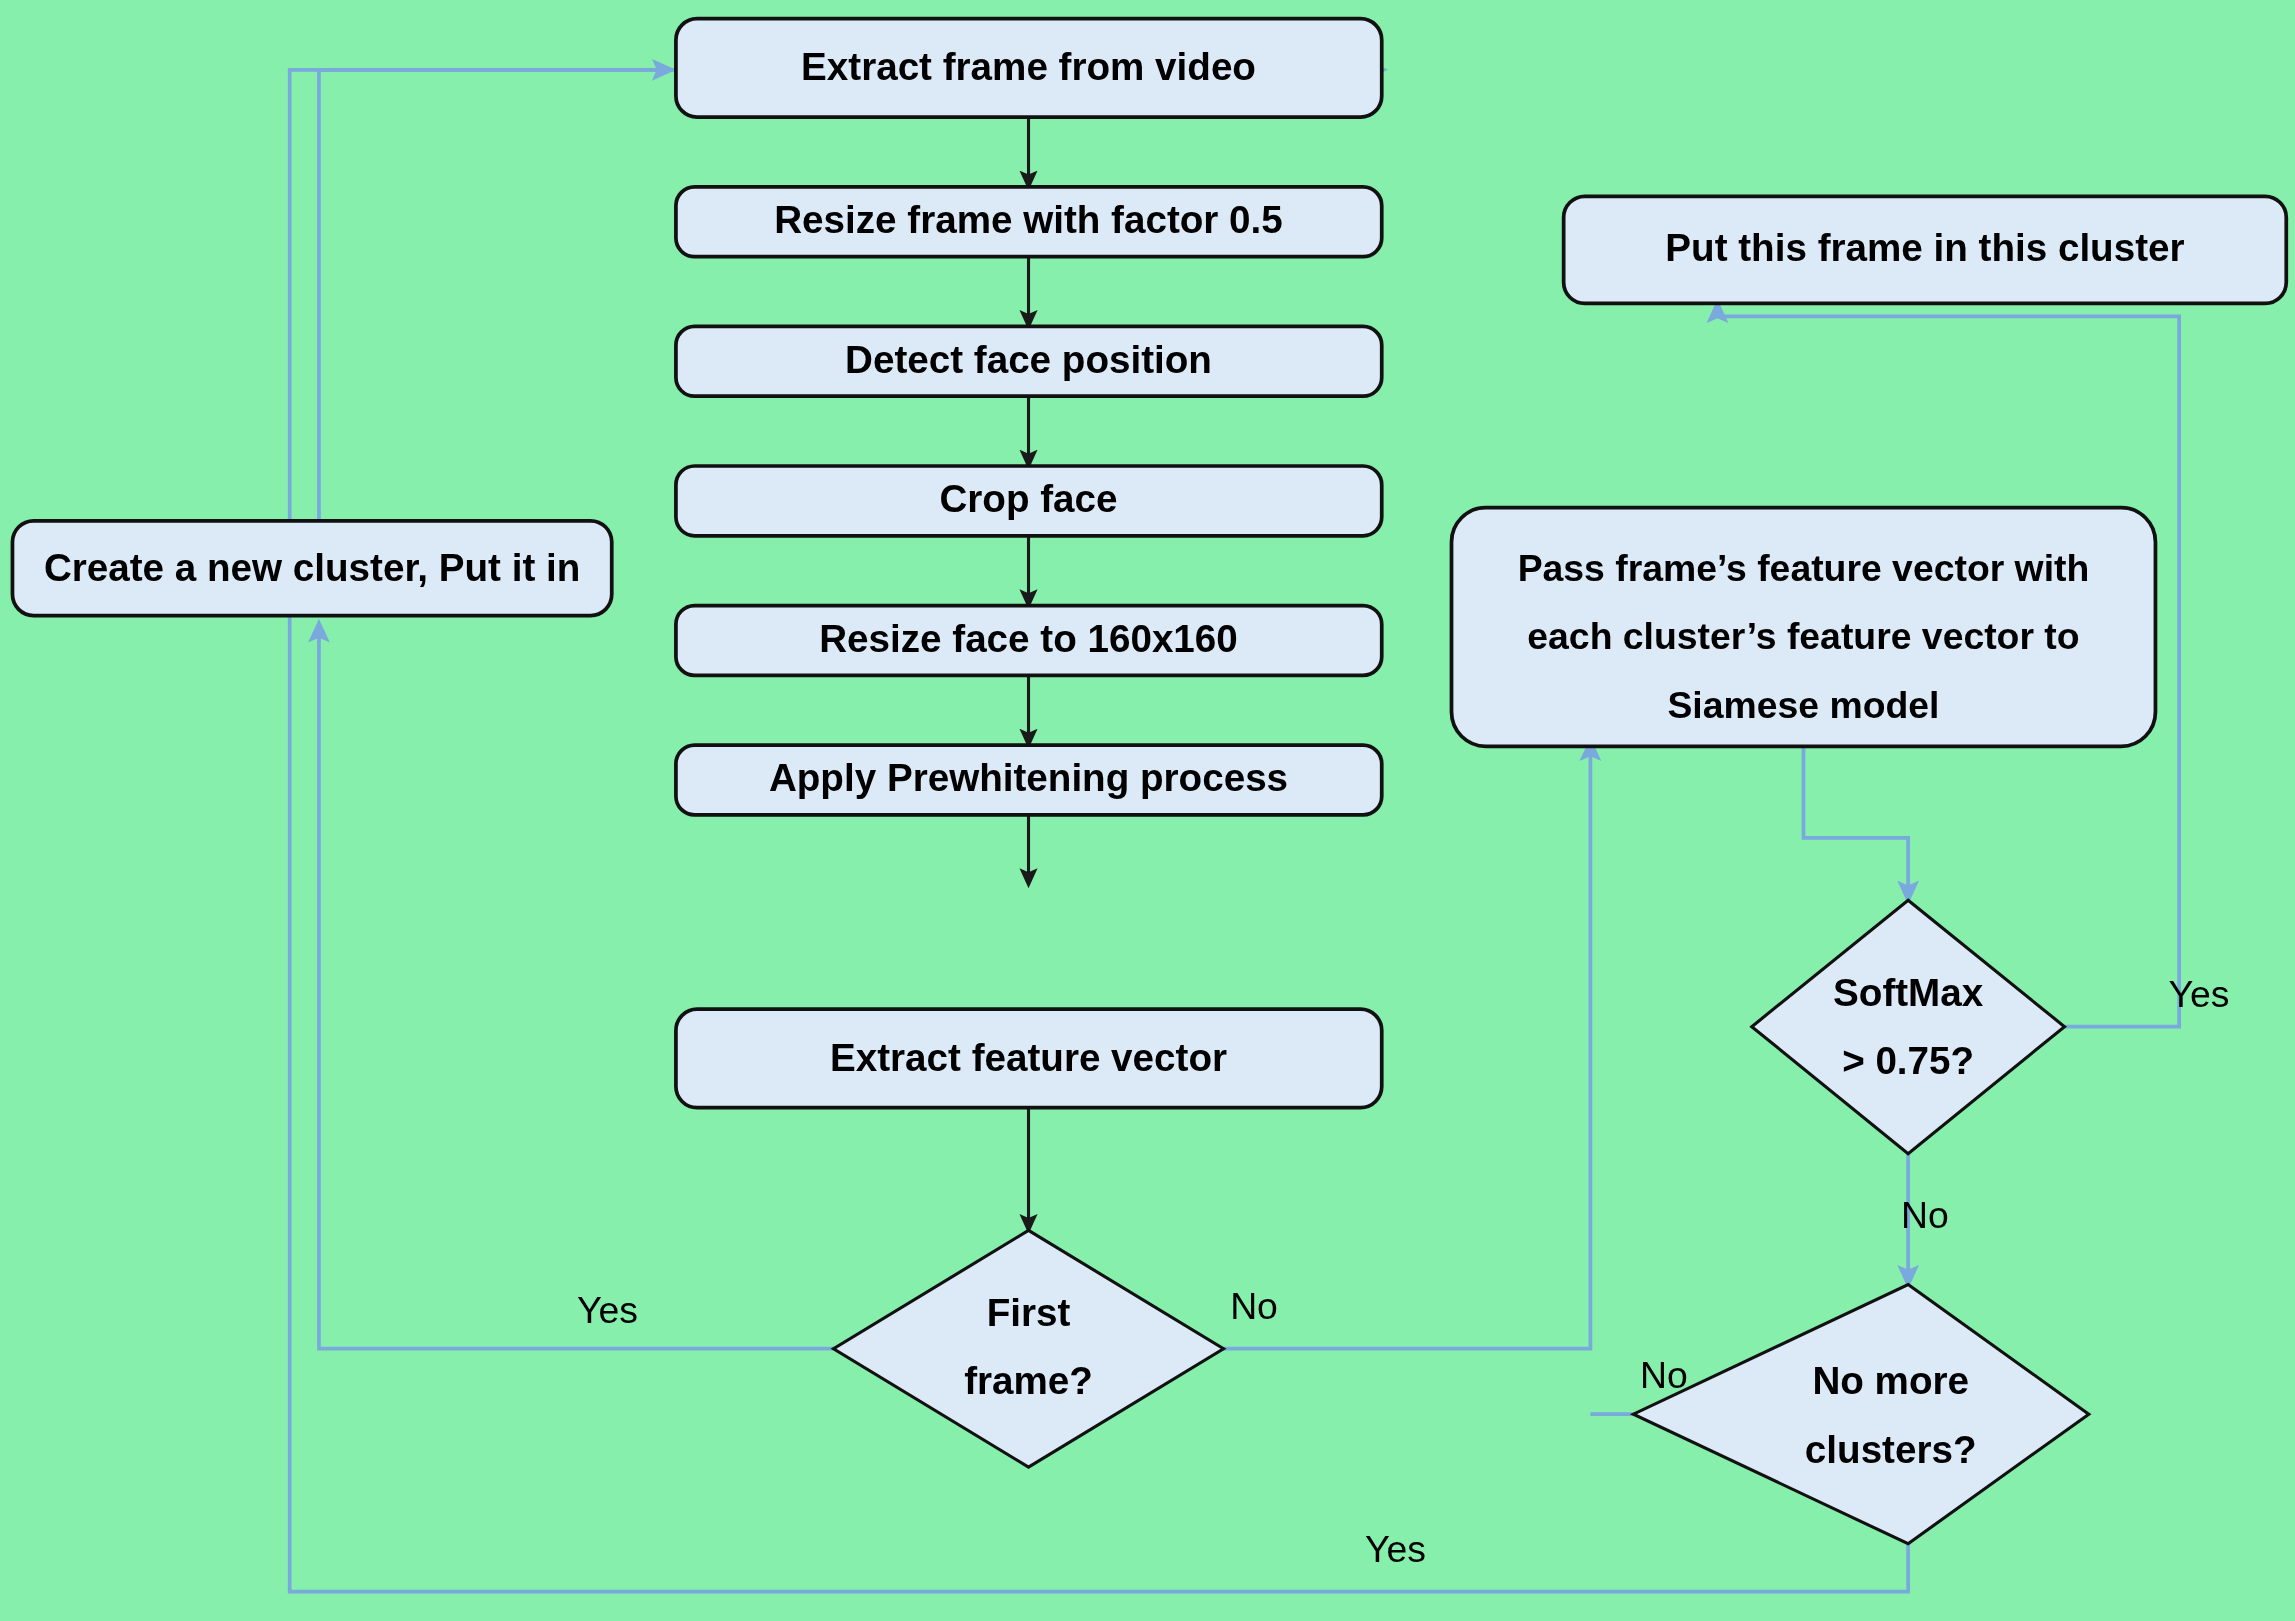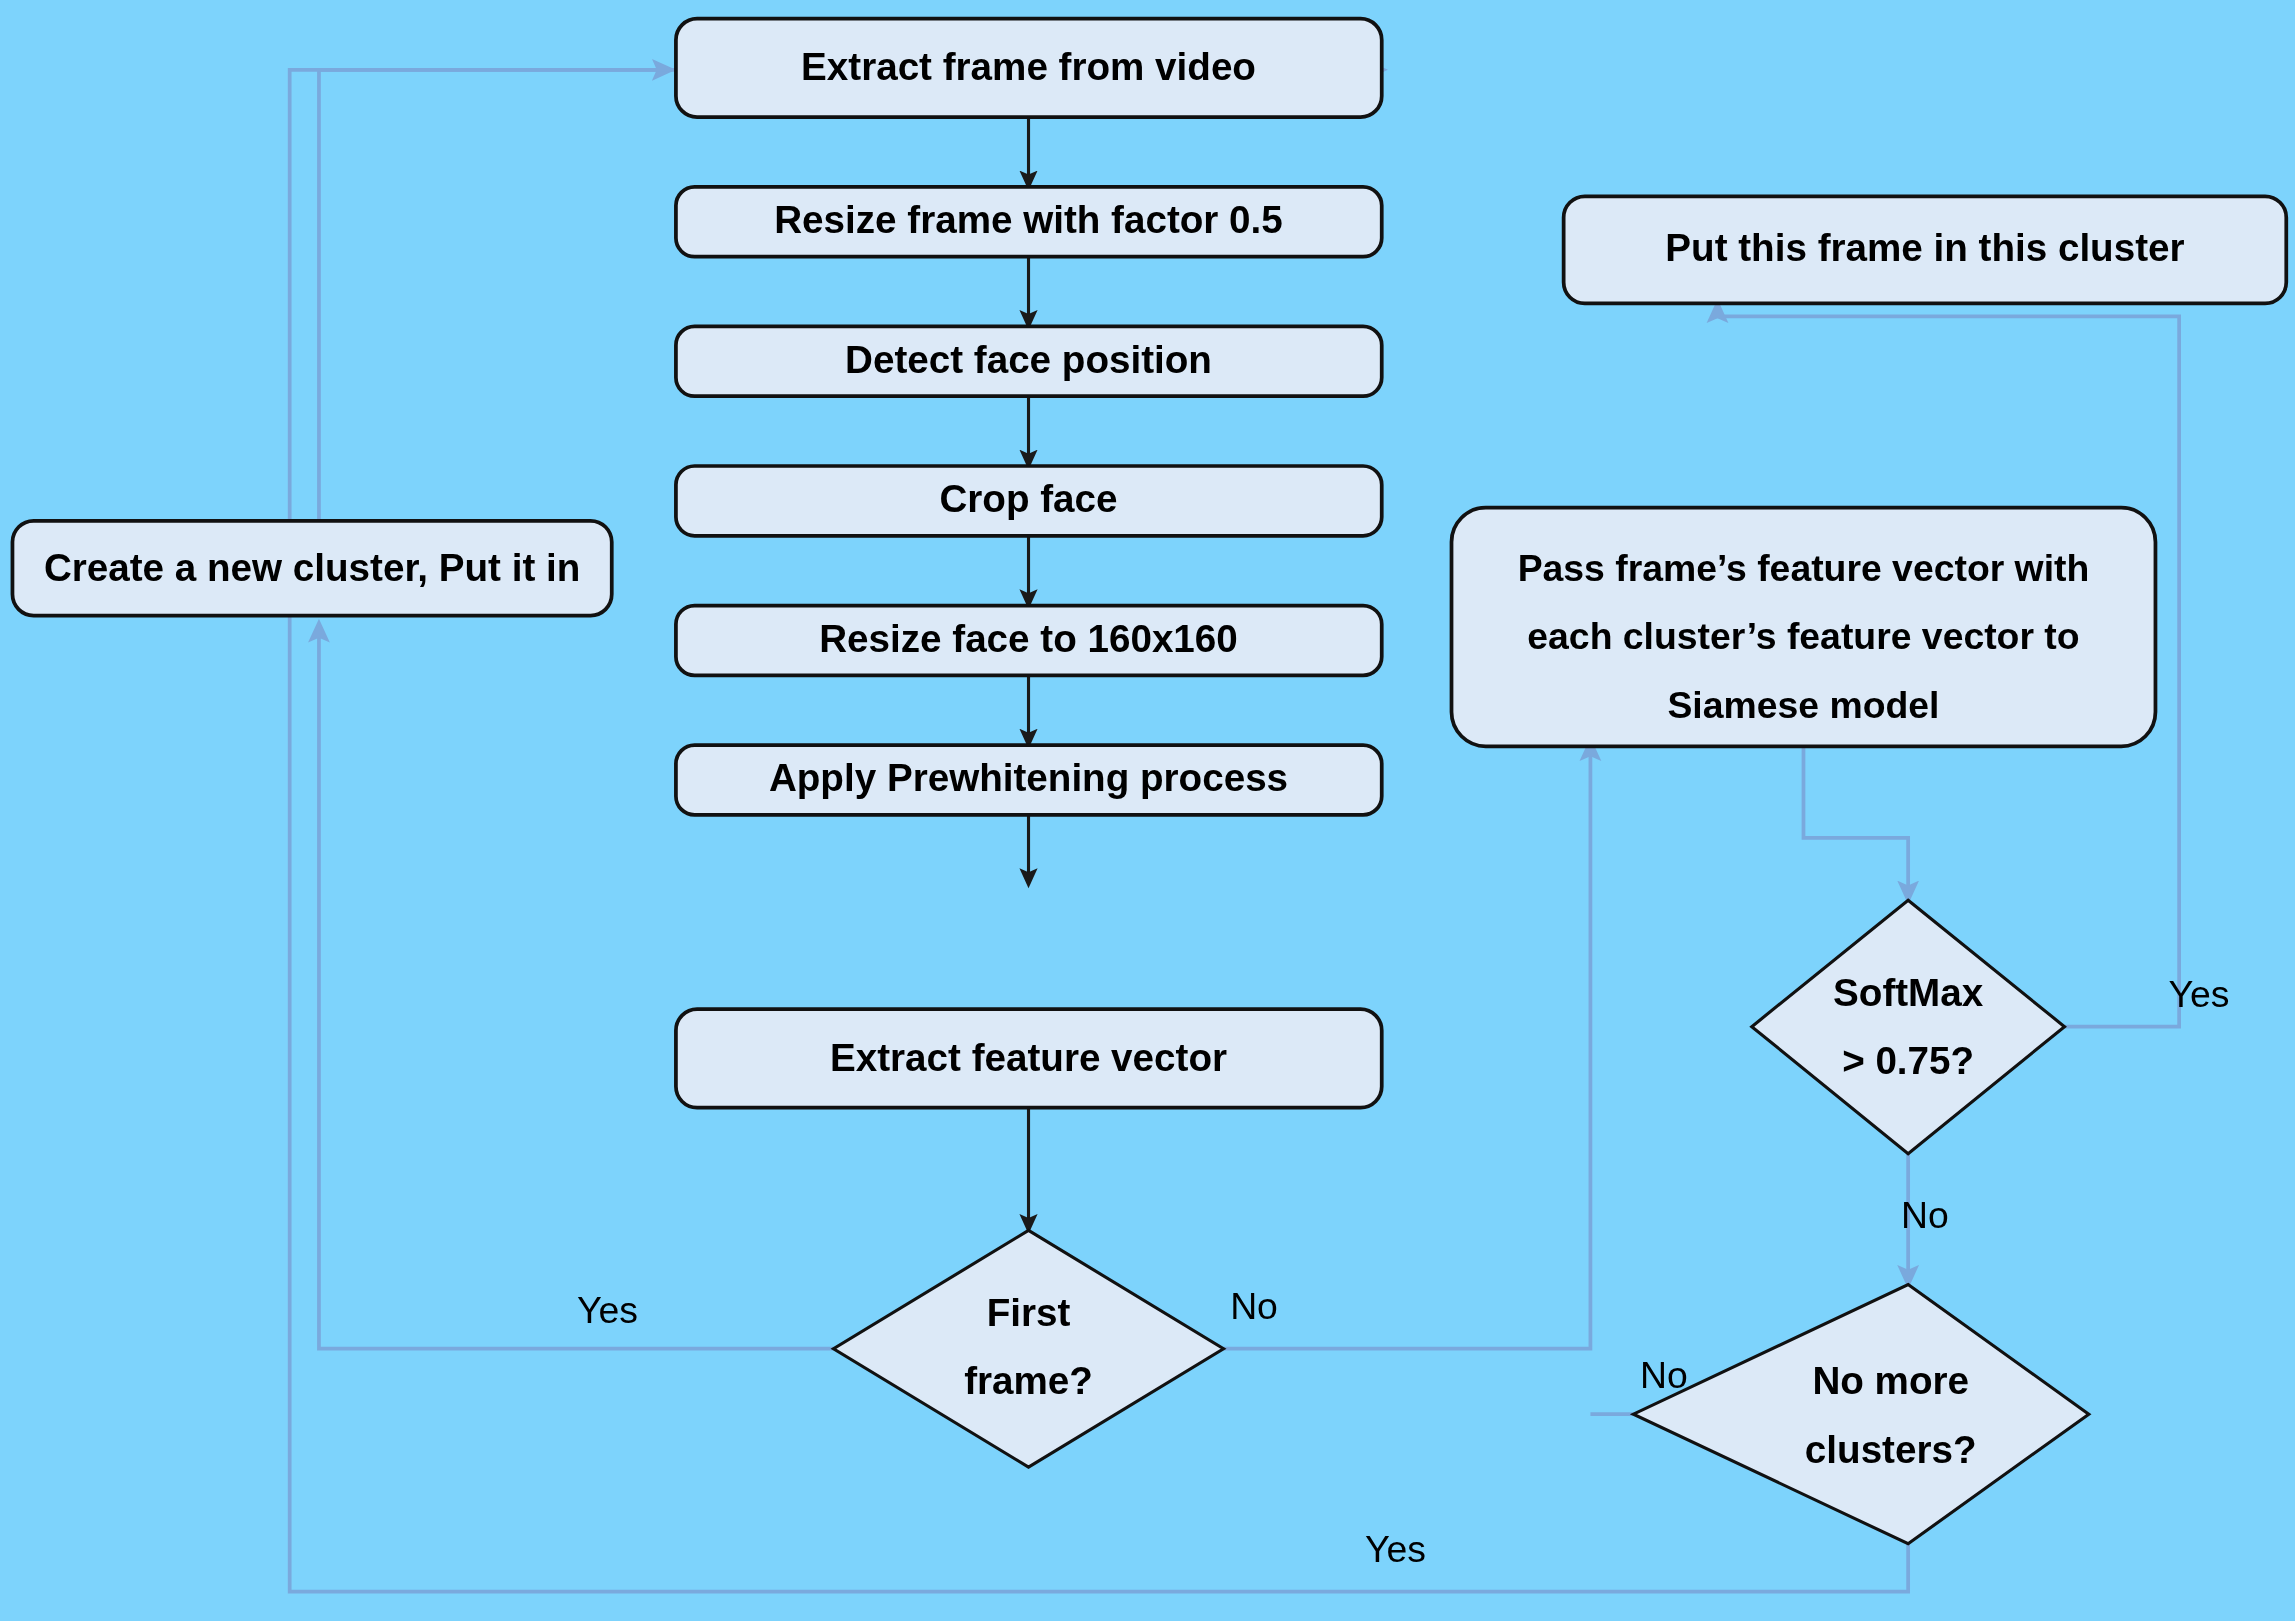--- a/index.html
+++ b/index.html
@@ -11,21 +11,21 @@
   body {
     width: 2295px;
     height: 1621px;
     font-family: "Liberation Sans", sans-serif;
     overflow: hidden;
   }
   #flowchart-root {
     position: relative;
     width: 2295px;
     height: 1621px;
-    background: #7dd3fc;
+    background: #86efac;
   }
   svg#diagram {
     display: block;
     width: 2295px;
     height: 1621px;
   }
   .node-shape {
     fill: #dce9f7;
     stroke: #111111;
     stroke-width: 6;

